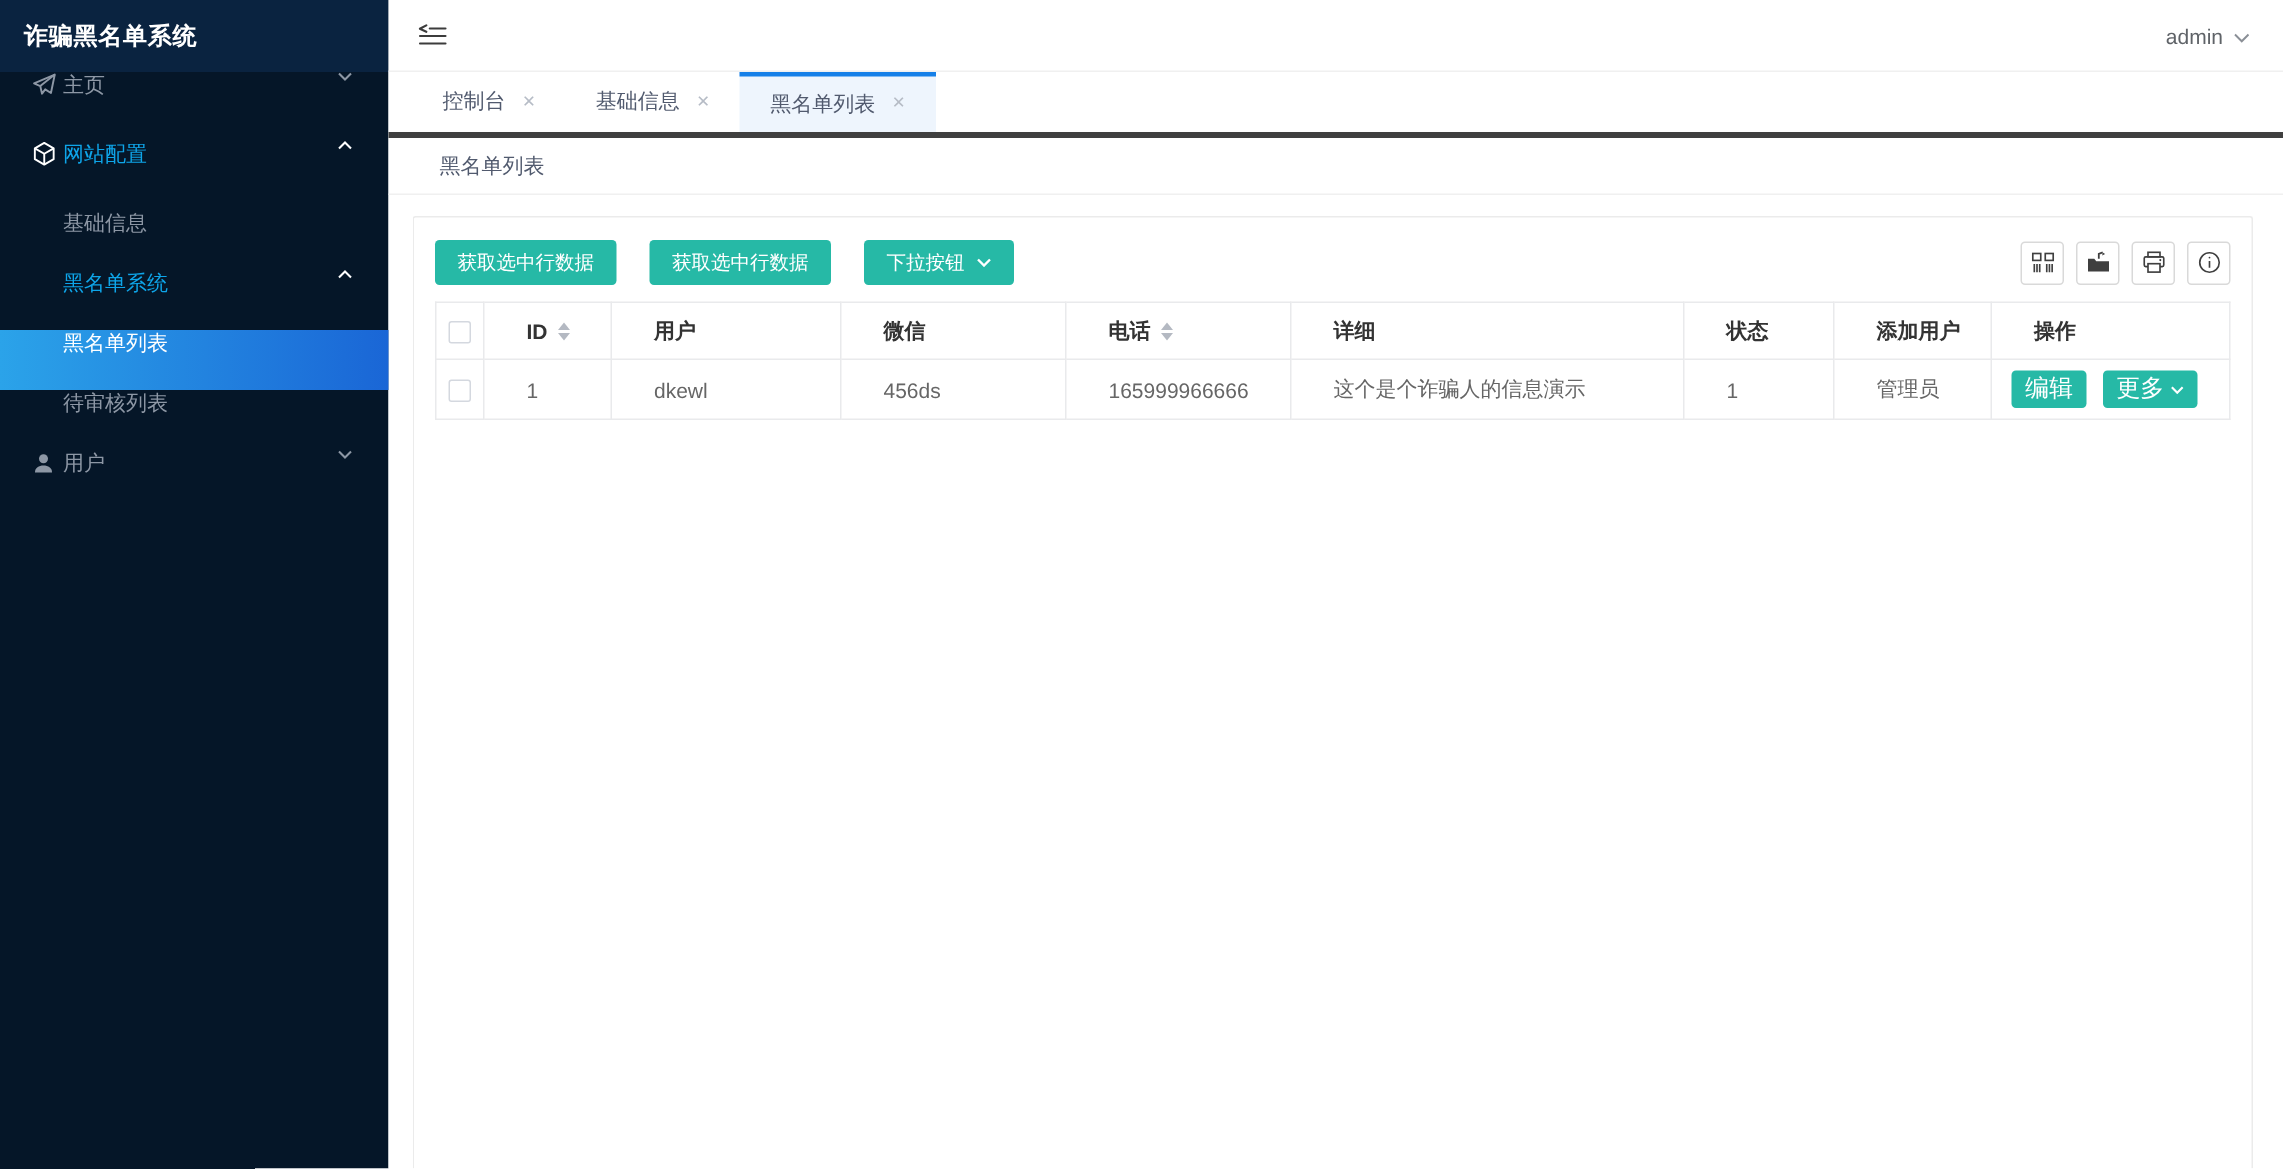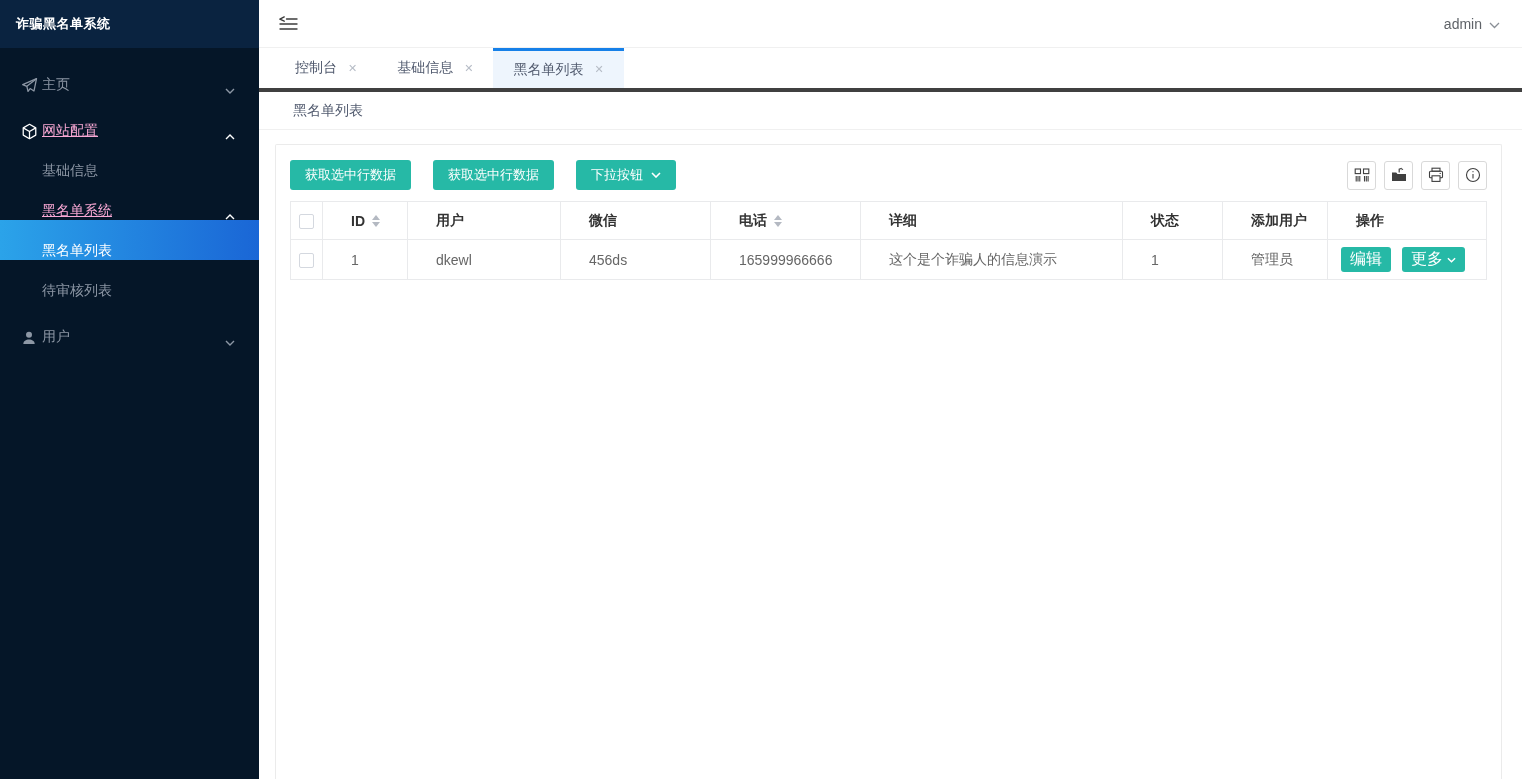--- a/index.html
+++ b/index.html
@@ -6,33 +6,33 @@
   html,body { width: 1522px; height: 779px; overflow: hidden; }
   body {
     font-family: "Liberation Sans", "DejaVu Sans", sans-serif;
     font-size: 14px; color: #606266; background: #fff;
   }
   .app { display: flex; height: 100%; }
 
   
   .sidebar { width: 259px; flex-shrink: 0; background: #051628; display: flex; flex-direction: column; }
   .sidebar-header {
-    height: 48px; background: #0a2340; color: #fff; font-size: 13px; font-weight: bold;
+    height: 48px; background: #0a2340; color: #fff; font-size: 16px; font-weight: bold;
     display: flex; align-items: center; padding-left: 16px; letter-spacing: .5px; flex-shrink: 0;
   }
   .menu { flex: 1; }
   .menu-item {
-    position: relative; display: flex; align-items: flex-end;
+    position: relative; display: flex; align-items: flex-start;
     color: #8d97a5; cursor: pointer; padding-left: 42px; padding-right: 24px;
   }
   .menu-item.top { height: 46px; }
   .menu-item.sub { height: 40px; }
   .menu-item .mi-icon { position: absolute; left: 21px; width: 17px; height: 17px; display: flex; align-items: center; }
   .menu-item .chev { margin-left: auto; display: flex; }
-  .menu-item.lit { color: #f9a8d4; text-decoration: underline; }
+  .menu-item.lit { color: #0ea5e9; }
   .menu-item.active { background: linear-gradient(90deg, #2ba3e9, #1a66d6); color: #fff; }
 
   
   .main { flex: 1; display: flex; flex-direction: column; min-width: 0; background: #fff; }
   .topbar { height: 48px; border-bottom: 1px solid #f0f0f0; display: flex; align-items: center; padding: 0 22px 0 20px; flex-shrink: 0; }
   .collapse-btn { color: #3c3c3c; cursor: pointer; display: flex; }
   .user-dd { margin-left: auto; color: #5f6368; display: flex; align-items: center; gap: 7px; cursor: pointer; }
 
   .tabbar { height: 44px; border-bottom: 4px solid #404040; display: flex; align-items: stretch; padding-left: 16px; flex-shrink: 0; }
   .tab { display: flex; align-items: center; gap: 11px; padding: 0 20px; color: #515a6e; cursor: pointer; }

